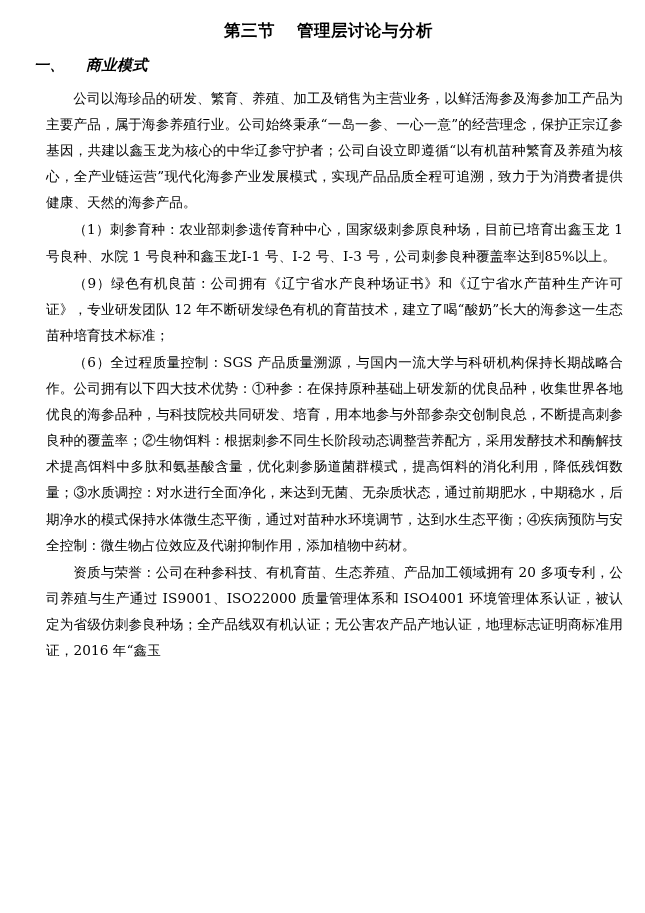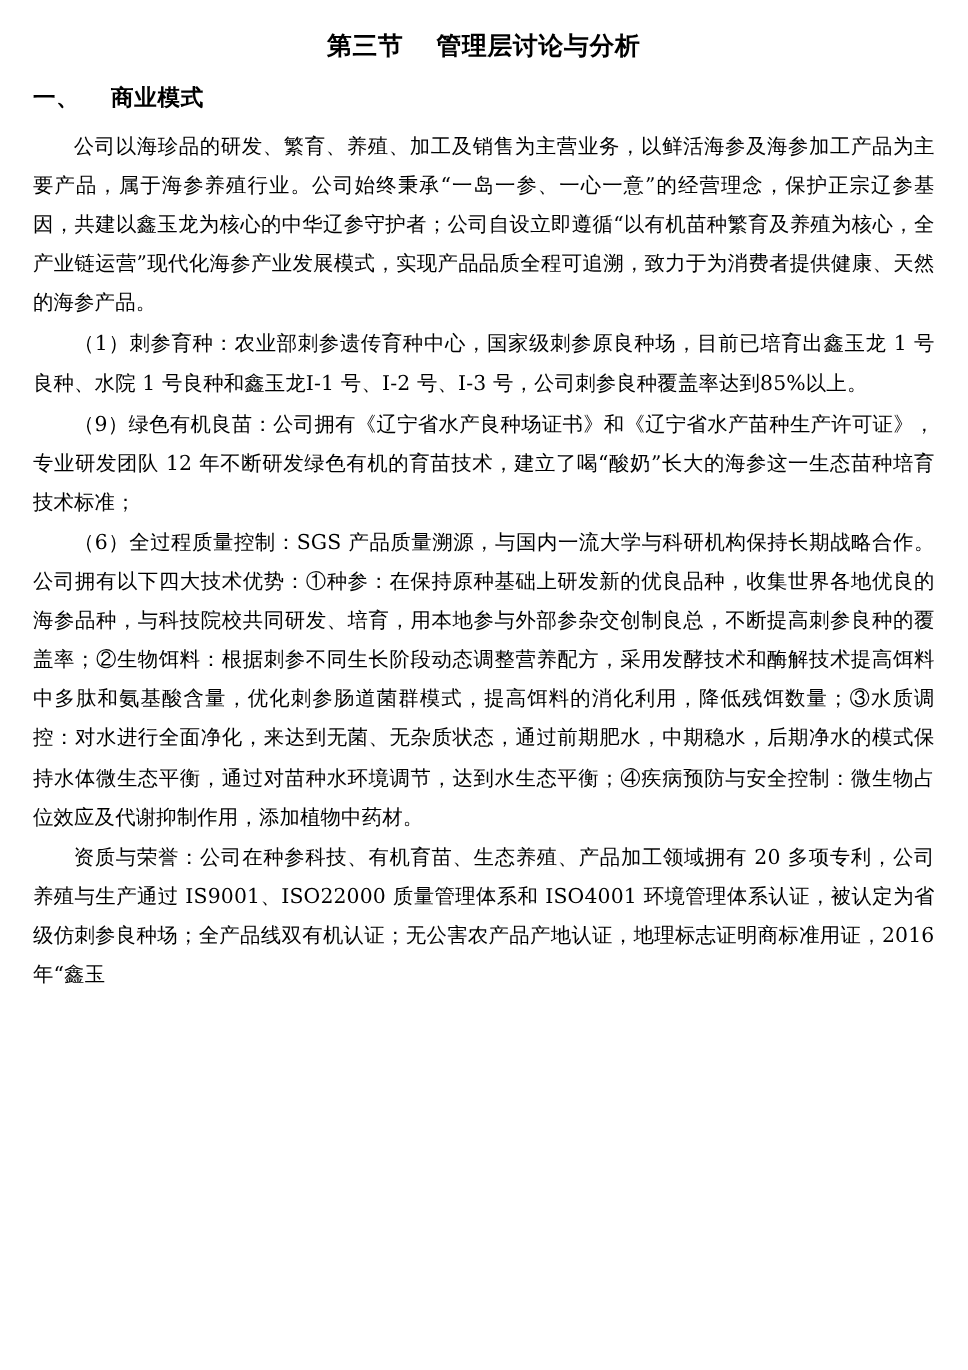--- a/index.html
+++ b/index.html
@@ -12,48 +12,49 @@
     height: 913px;
     font-family: "DejaVu Serif", "Liberation Serif", serif;
     color: #000000;
     overflow: hidden;
   }
   .page {
     position: relative;
     width: 645px;
     height: 913px;
     box-sizing: border-box;
-    padding: 14px 22px 0 22px;
+    padding: 14px 22px 0 34px;
   }
   .doc-title {
     text-align: center;
     font-size: 16.5px;
     font-weight: bold;
     letter-spacing: 0.5px;
     margin: 6px 0 14px 0;
     font-family: "DejaVu Serif", "Liberation Serif", serif;
   }
   .doc-title .gap {
     display: inline-block;
     width: 22px;
   }
   .section-head {
     font-size: 15px;
     font-weight: bold;
     margin: 0 0 10px 0;
     letter-spacing: 0.5px;
+    font-style: italic;
   }
   .section-head .num {
     display: inline-block;
     width: 52px;
   }
   p.body {
     font-size: 13.6px;
     line-height: 1.92;
-    margin: 0 0 1px 0;
+    margin: 0 0 1px 12px;
     text-align: justify;
     text-justify: inter-ideograph;
     text-indent: 2em;
     letter-spacing: 0.1px;
   }
 </style>
 </head>
 <body>
 
 <div class="page">

